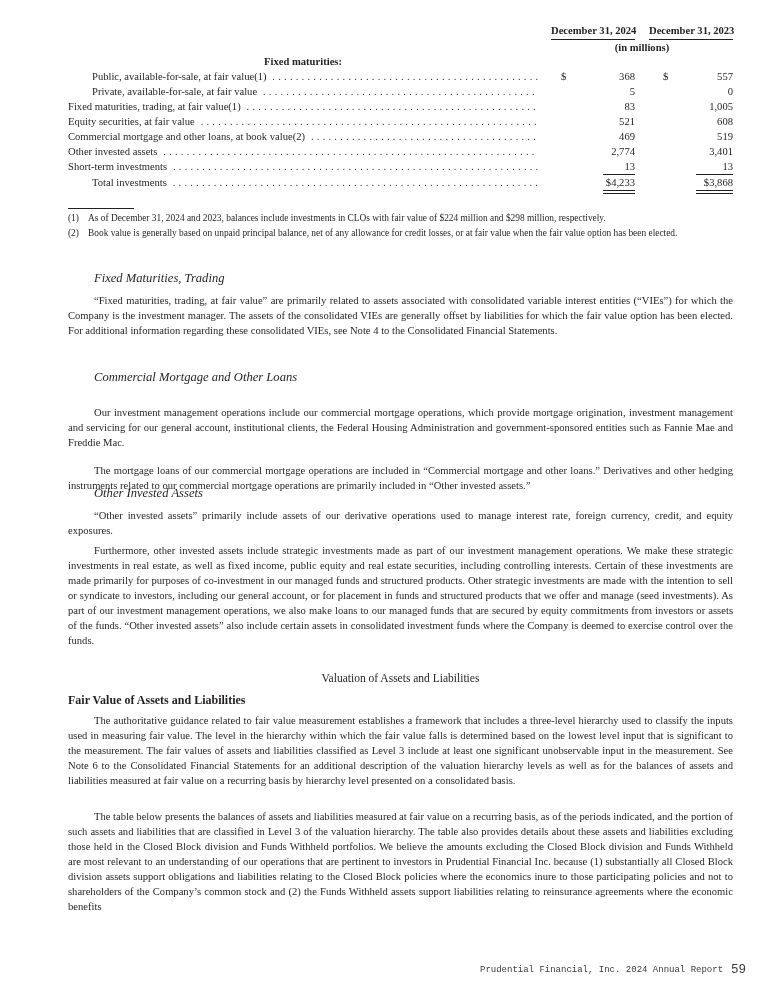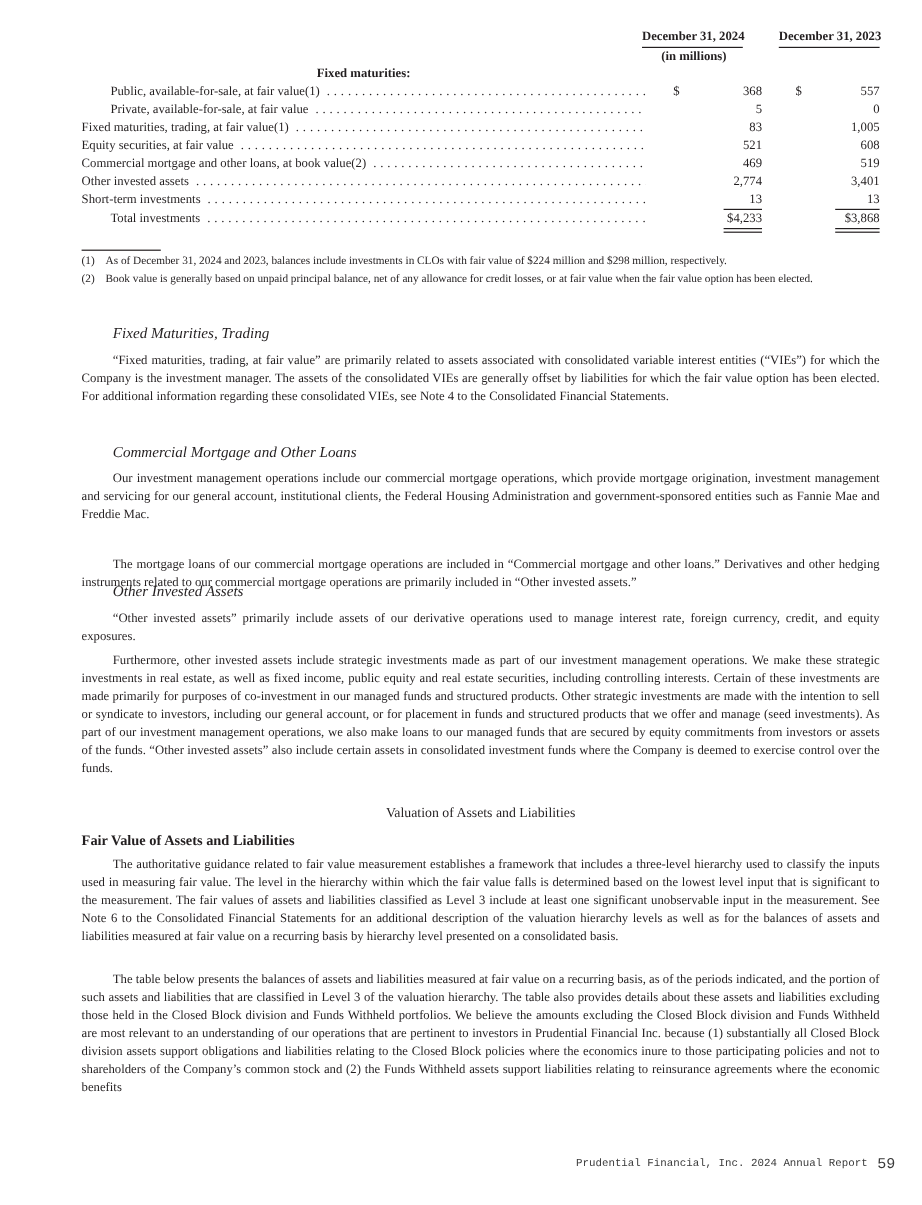--- a/index.html
+++ b/index.html
@@ -5,23 +5,23 @@
   html, body { margin: 0; padding: 0; background: #ffffff; }
   body {
     width: 768px; height: 1004px; position: relative; overflow: hidden;
     font-family: "Liberation Serif", serif; color: #231f20;
     font-size: 10.6px; line-height: 15px;
   }
   .page { position: absolute; left: 68px; top: 0; width: 665px; }
 
   
   .col-head { position: absolute; top: 23px; font-weight: bold; font-size: 10.6px; text-align: center; border-bottom: 1.5px solid #231f20; padding-bottom: 1px; white-space: nowrap; }
-  .col-head.c1 { left: 467px; width: 84px; text-align: right; }
+  .col-head.c1 { left: 483px; width: 84px; text-align: right; }
   .col-head.c2 { left: 581px; width: 84px; }
-  .units { position: absolute; top: 40px; left: 483px; width: 182px; text-align: left; font-weight: bold; font-size: 10.6px; }
+  .units { position: absolute; top: 40px; left: 483px; width: 182px; text-align: center; font-weight: bold; font-size: 10.6px; }
 
   .trow { position: absolute; left: 0; width: 665px; height: 15px; white-space: nowrap; }
   .trow .lbl { position: absolute; left: 0; width: 470px; overflow: hidden; white-space: nowrap; text-align: center; }
   .trow .lbl.ind { left: 24px; width: 446px; }
   .trow .lbl.bold { font-weight: bold; }
   .trow .lbl .dots { letter-spacing: 3.2px; }
   .trow .v { position: absolute; text-align: right; white-space: nowrap; }
   .trow .v.c1 { left: 483px; width: 84px; }
   .trow .v.c2 { left: 581px; width: 84px; }
   .trow .v .cur { position: absolute; left: 10px; }
@@ -116,21 +116,21 @@
   </div>
   <div class="fn" style="top:227px; height:28px;">
     <span class="num">(2)</span>
     <span class="txt">Book value is generally based on unpaid principal balance, net of any allowance for credit losses, or at fair value when the fair value option has been elected.</span>
   </div>
 
   <div class="subhead" style="top:271px;font-style:italic;">Fixed Maturities, Trading</div>
   <div class="para" style="top:293px;">“Fixed maturities, trading, at fair value” are primarily related to assets associated with consolidated variable interest entities (“VIEs”) for which the Company is the investment manager. The assets of the consolidated VIEs are generally offset by liabilities for which the fair value option has been elected. For additional information regarding these consolidated VIEs, see Note 4 to the Consolidated Financial Statements.</div>
 
   <div class="subhead" style="top:370px;text-align:right;">Commercial Mortgage and Other Loans</div>
-  <div class="para" style="top:392px;">Our investment management operations include our commercial mortgage operations, which provide mortgage origination, investment management and servicing for our general account, institutional clients, the Federal Housing Administration and government-sponsored entities such as Fannie Mae and Freddie Mac.</div>
+  <div class="para" style="top:405px;">Our investment management operations include our commercial mortgage operations, which provide mortgage origination, investment management and servicing for our general account, institutional clients, the Federal Housing Administration and government-sponsored entities such as Fannie Mae and Freddie Mac.</div>
   <div class="para" style="top:463px;font-family:Liberation Serif, serif;">The mortgage loans of our commercial mortgage operations are included in “Commercial mortgage and other loans.” Derivatives and other hedging instruments related to our commercial mortgage operations are primarily included in “Other invested assets.”</div>
 
   <div class="subhead" style="top:486px;">Other Invested Assets</div>
   <div class="para" style="top:508px;">“Other invested assets” primarily include assets of our derivative operations used to manage interest rate, foreign currency, credit, and equity exposures.</div>
   <div class="para" style="top:543px;">Furthermore, other invested assets include strategic investments made as part of our investment management operations. We make these strategic investments in real estate, as well as fixed income, public equity and real estate securities, including controlling interests. Certain of these investments are made primarily for purposes of co-investment in our managed funds and structured products. Other strategic investments are made with the intention to sell or syndicate to investors, including our general account, or for placement in funds and structured products that we offer and manage (seed investments). As part of our investment management operations, we also make loans to our managed funds that are secured by equity commitments from investors or assets of the funds. “Other invested assets” also include certain assets in consolidated investment funds where the Company is deemed to exercise control over the funds.</div>
 
   <div class="center-head" style="top:671px;">Valuation of Assets and Liabilities</div>
   <div class="bold-head" style="top:693px;">Fair Value of Assets and Liabilities</div>
   <div class="para" style="top:713px;">The authoritative guidance related to fair value measurement establishes a framework that includes a three-level hierarchy used to classify the inputs used in measuring fair value. The level in the hierarchy within which the fair value falls is determined based on the lowest level input that is significant to the measurement. The fair values of assets and liabilities classified as Level 3 include at least one significant unobservable input in the measurement. See Note 6 to the Consolidated Financial Statements for an additional description of the valuation hierarchy levels as well as for the balances of assets and liabilities measured at fair value on a recurring basis by hierarchy level presented on a consolidated basis.</div>
   <div class="para" style="top:809px;">The table below presents the balances of assets and liabilities measured at fair value on a recurring basis, as of the periods indicated, and the portion of such assets and liabilities that are classified in Level 3 of the valuation hierarchy. The table also provides details about these assets and liabilities excluding those held in the Closed Block division and Funds Withheld portfolios. We believe the amounts excluding the Closed Block division and Funds Withheld are most relevant to an understanding of our operations that are pertinent to investors in Prudential Financial Inc. because (1) substantially all Closed Block division assets support obligations and liabilities relating to the Closed Block policies where the economics inure to those participating policies and not to shareholders of the Company’s common stock and (2) the Funds Withheld assets support liabilities relating to reinsurance agreements where the economic benefits</div>

